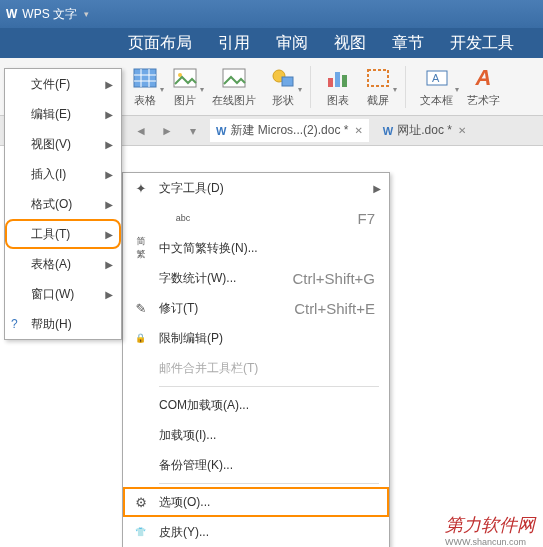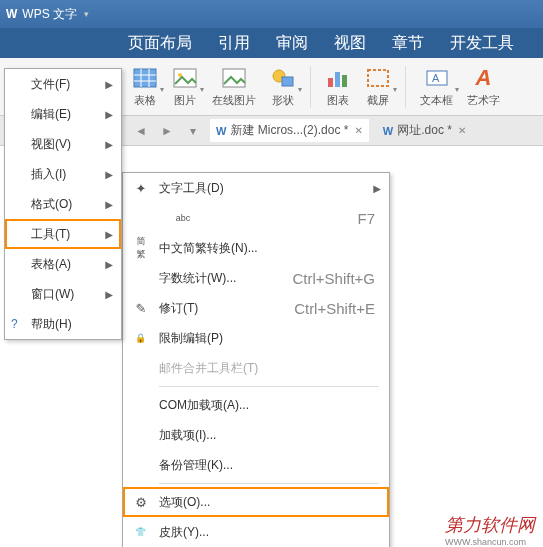--- a/index.html
+++ b/index.html
@@ -21,21 +21,21 @@
 .docbar { height: 30px; background: #e9e9e9; border-bottom: 1px solid #ccc; display: flex; align-items: center; padding-left: 132px; gap: 8px; font-size: 12px; color: #555; }
 .doc-btn { width: 18px; text-align: center; color: #888; }
 .doc-tab { display: flex; align-items: center; gap: 4px; padding: 3px 6px; }
 .doc-tab.active { background: #fff; }
 .doc-ico { color: #3a78c0; font-weight: bold; font-size: 11px; }
 .doc-close { color: #888; font-size: 10px; margin-left: 2px; }
 
 .main-menu { position: absolute; left: 4px; top: 26px; width: 118px; background: #fff; border: 1px solid #aaa; box-shadow: 2px 2px 4px rgba(0,0,0,.2); z-index: 10; margin-top: 42px; }
 .mm-item { height: 30px; display: flex; align-items: center; padding: 0 10px 0 26px; font-size: 12px; color: #333; position: relative; cursor: pointer; }
 .mm-item .arrow { position: absolute; right: 8px; color: #666; font-size: 10px; }
-.mm-item.tools { outline: 2px solid #ff8c00; outline-offset: -2px; }
+.mm-item.tools { outline: 2px solid #ff8c00; outline-offset: -2px; border-radius: 8px; }
 .mm-help-ico { position: absolute; left: 6px; color: #3a78c0; font-size: 12px; }
 
 .sub-menu { position: absolute; left: 122px; top: 172px; width: 268px; background: #fff; border: 1px solid #aaa; box-shadow: 2px 2px 4px rgba(0,0,0,.2); z-index: 9; }
 .sm-item { height: 30px; display: flex; align-items: center; padding: 0 12px 0 36px; font-size: 12px; color: #333; position: relative; cursor: pointer; }
 .sm-item .sc { position: absolute; right: 14px; color: #888; font-size: 15px; }
 .sm-item .arr { position: absolute; right: 8px; color: #666; font-size: 10px; }
 .sm-item .ico { position: absolute; left: 10px; width: 16px; text-align: center; color: #555; font-size: 13px; }
 .sm-item.disabled { color: #aaa; }
 .sm-item.options { outline: 2px solid #ff8c00; outline-offset: -2px; }
 .sm-sep { height: 1px; background: #ddd; margin: 3px 10px 3px 36px; }

